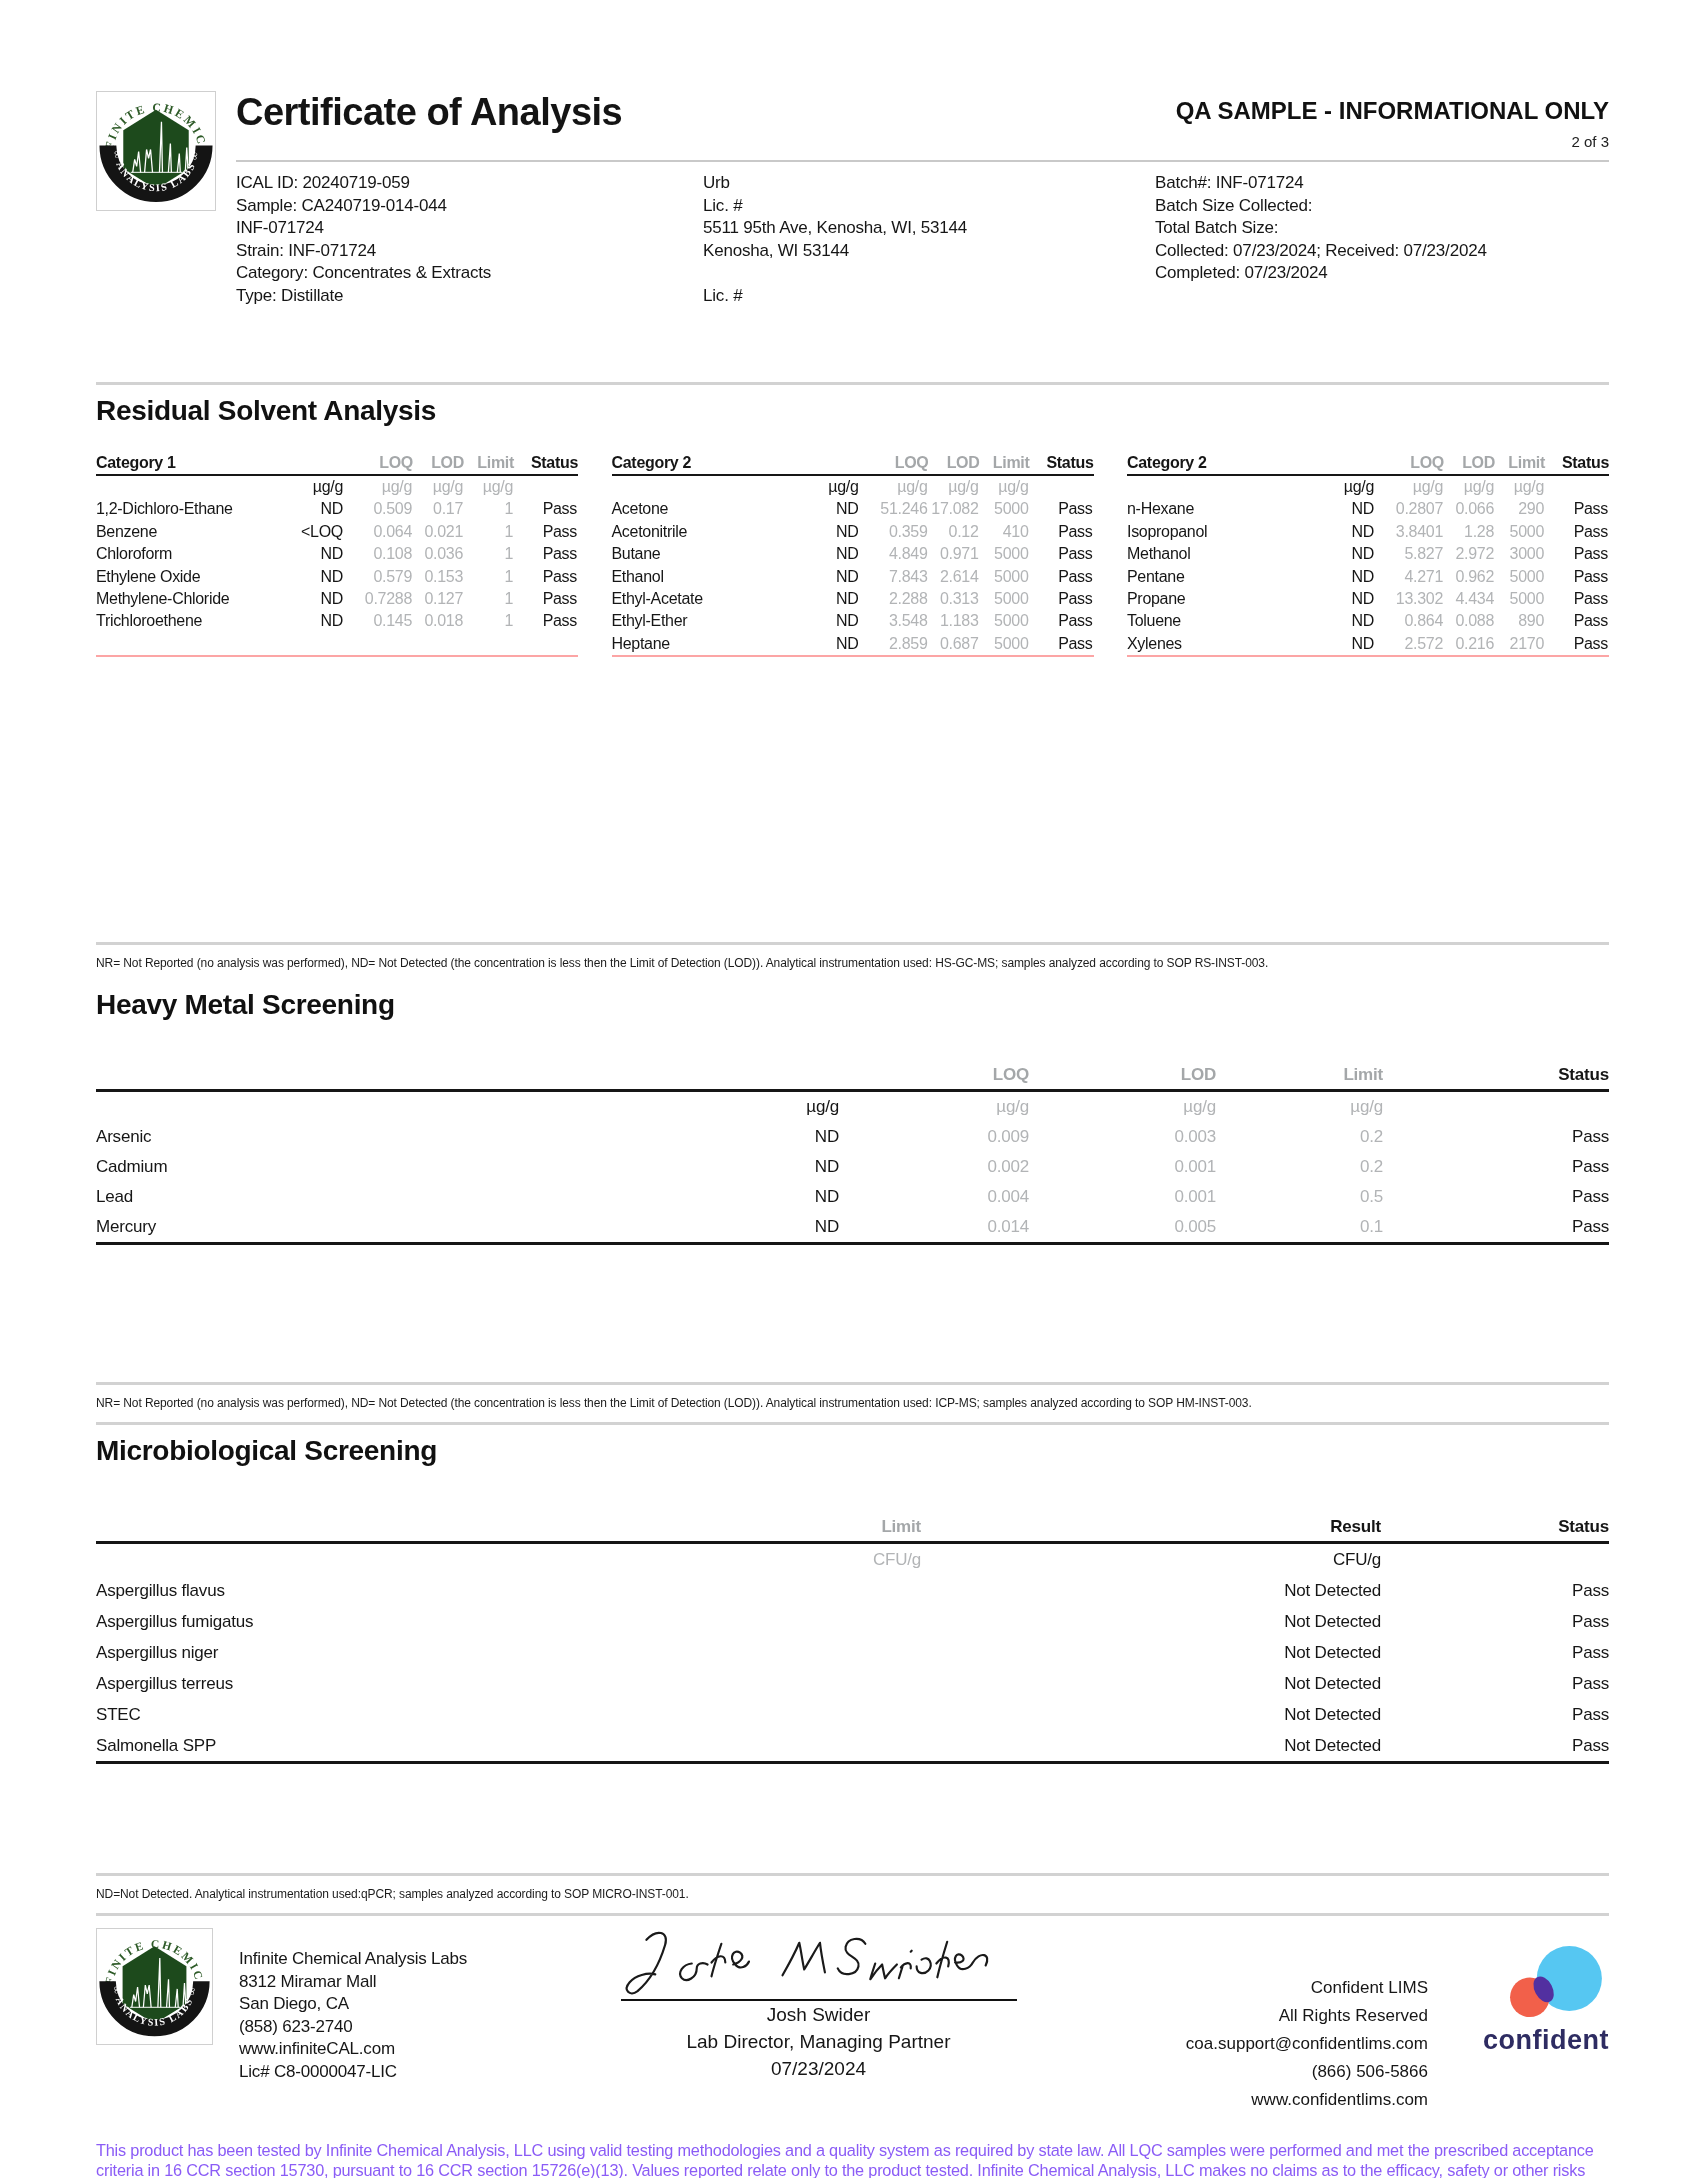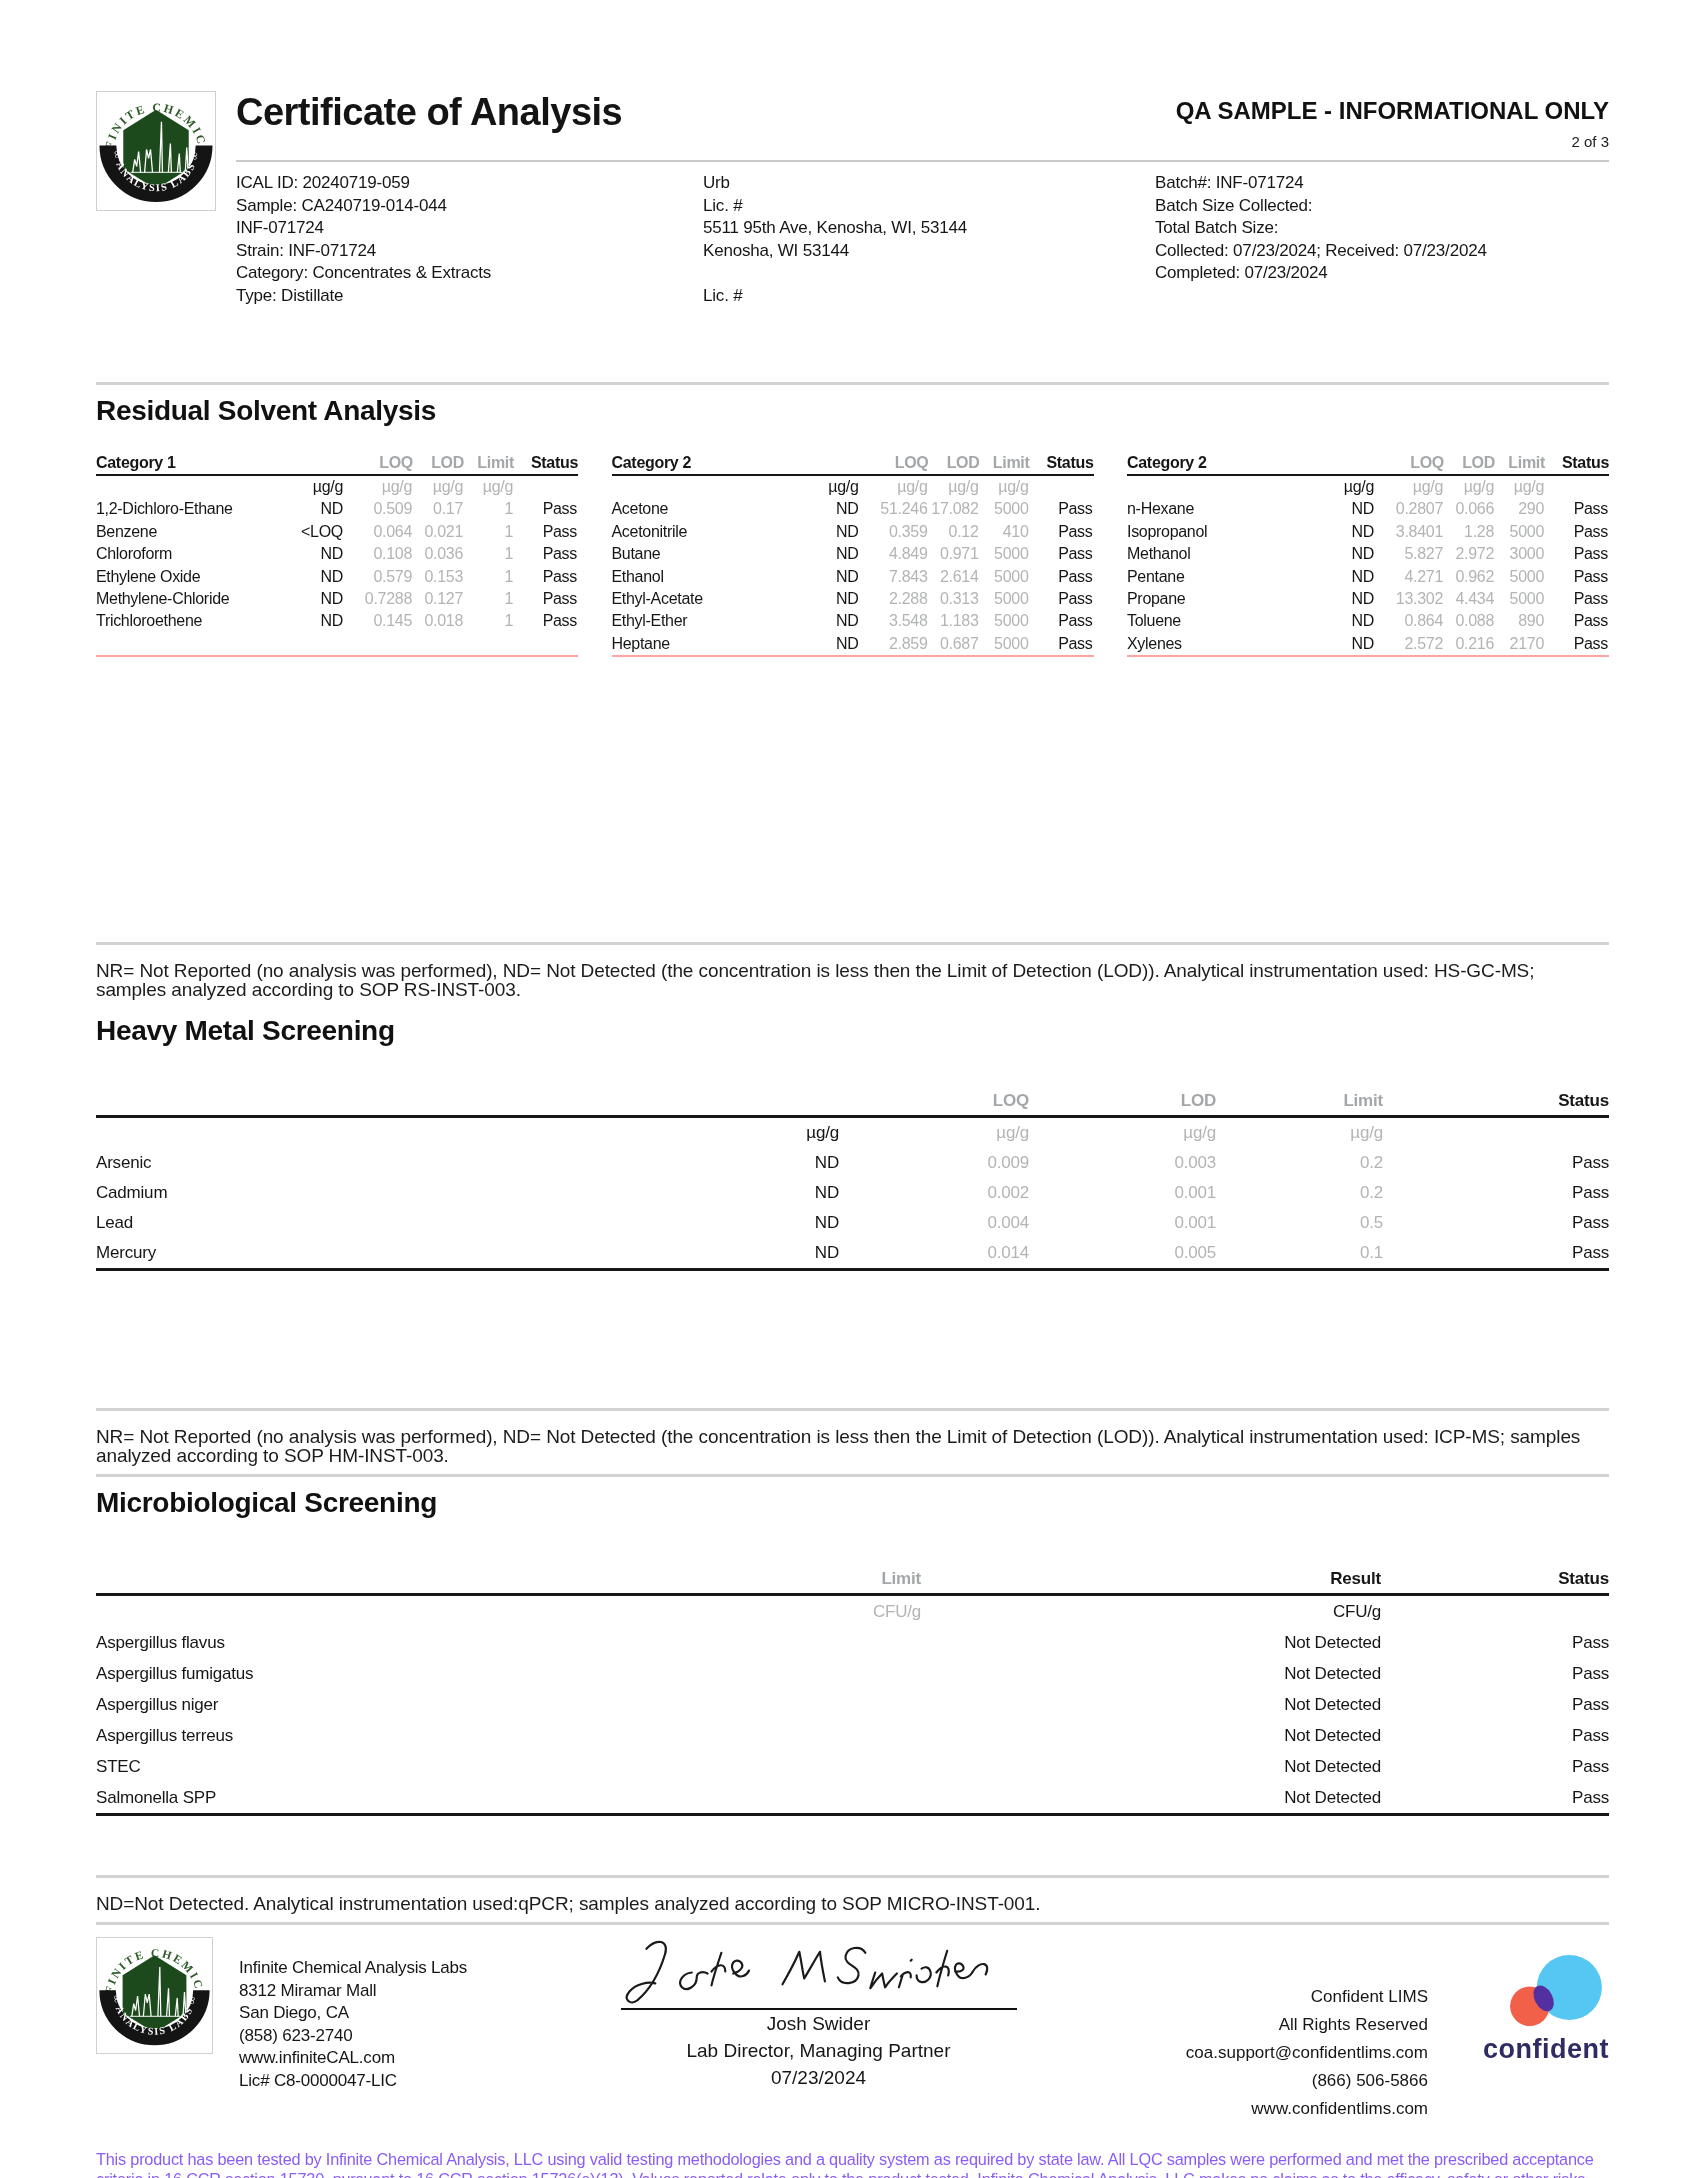--- a/index.html
+++ b/index.html
@@ -20,21 +20,21 @@
   .page-num{font-size:15px;margin-top:8px;color:#222;}
   .header-rule{border-top:2px solid #c9c9c9;margin-top:10px;}
   .info-cols{display:flex;margin-top:10px;font-size:17px;line-height:22.5px;letter-spacing:-0.2px;}
   .info-col1{width:467px;}
   .info-col2{width:452px;}
   .info-col3{flex:1;}
   .info-line{min-height:22.5px;white-space:nowrap;}
   
   .section-rule{border-top:3px solid #d2d2d2;}
   h2{margin:10px 0 0 0;font-size:28px;font-weight:700;letter-spacing:-0.3px;color:#111;}
-  .note{font-size:19px;line-height:19px;color:#1c1c1c;letter-spacing:-0.1px;margin:0;padding-top:16px;}
+  .note{font-size:12px;line-height:19px;color:#1c1c1c;letter-spacing:-0.1px;margin:0;padding-top:9px;}
   .note-top{border-top:3px solid #d2d2d2;}
   .note-bottom{border-bottom:3px solid #d2d2d2;padding-bottom:9px;}
   
   .solvent-tables{display:flex;justify-content:space-between;margin-top:24px;}
   .sv-table{width:482px;border-bottom:2px solid #fca5a5;font-size:16px;letter-spacing:-0.3px;}
   .sv-row{display:grid;grid-template-columns:158px 89px 69px 51px 50px 64px;line-height:22.4px;}
   .sv-head{display:grid;grid-template-columns:248px 69px 51px 50px 64px;line-height:23px;
            border-bottom:2px solid #161616;font-weight:700;}
   
   .hm-table{margin-top:40px;border-bottom:3px solid #161616;font-size:17px;letter-spacing:-0.2px;}
@@ -443,21 +443,21 @@
             <div class="cell num black">Not Detected</div>
             <div class="cell num black">Pass</div>
           </div>
           <div class="mb-row">
             <div class="cell">Salmonella SPP</div>
             <div class="cell num gray"></div>
             <div class="cell num black">Not Detected</div>
             <div class="cell num black">Pass</div>
           </div>
         </div>
-      <p class="note note-top note-bottom" style="margin-top:59px;">ND=Not Detected. Analytical instrumentation used:qPCR; samples analyzed according to SOP MICRO-INST-001.</p>
+      <p class="note note-top note-bottom" style="margin-top:109px;">ND=Not Detected. Analytical instrumentation used:qPCR; samples analyzed according to SOP MICRO-INST-001.</p>
     </section>
 
     <div class="footer">
       <div class="logo-box" id="footer-logo"><svg width="117" height="117" viewBox="0 0 121 121">
     <rect x="0.5" y="0.5" width="120" height="120" fill="#ffffff" stroke="#cfcfcf"></rect>
     <defs>
       <path id="fltop" d="M 17,64 A 43.5,43.5 0 1 1 104,64"></path>
       <path id="flbot" d="M 17.5,58 A 43,43 0 0 0 103.5,58"></path>
     </defs>
     <text font-size="12" font-weight="bold" fill="#2d5a27" letter-spacing="2.2" font-family="Liberation Serif, DejaVu Serif, serif">

